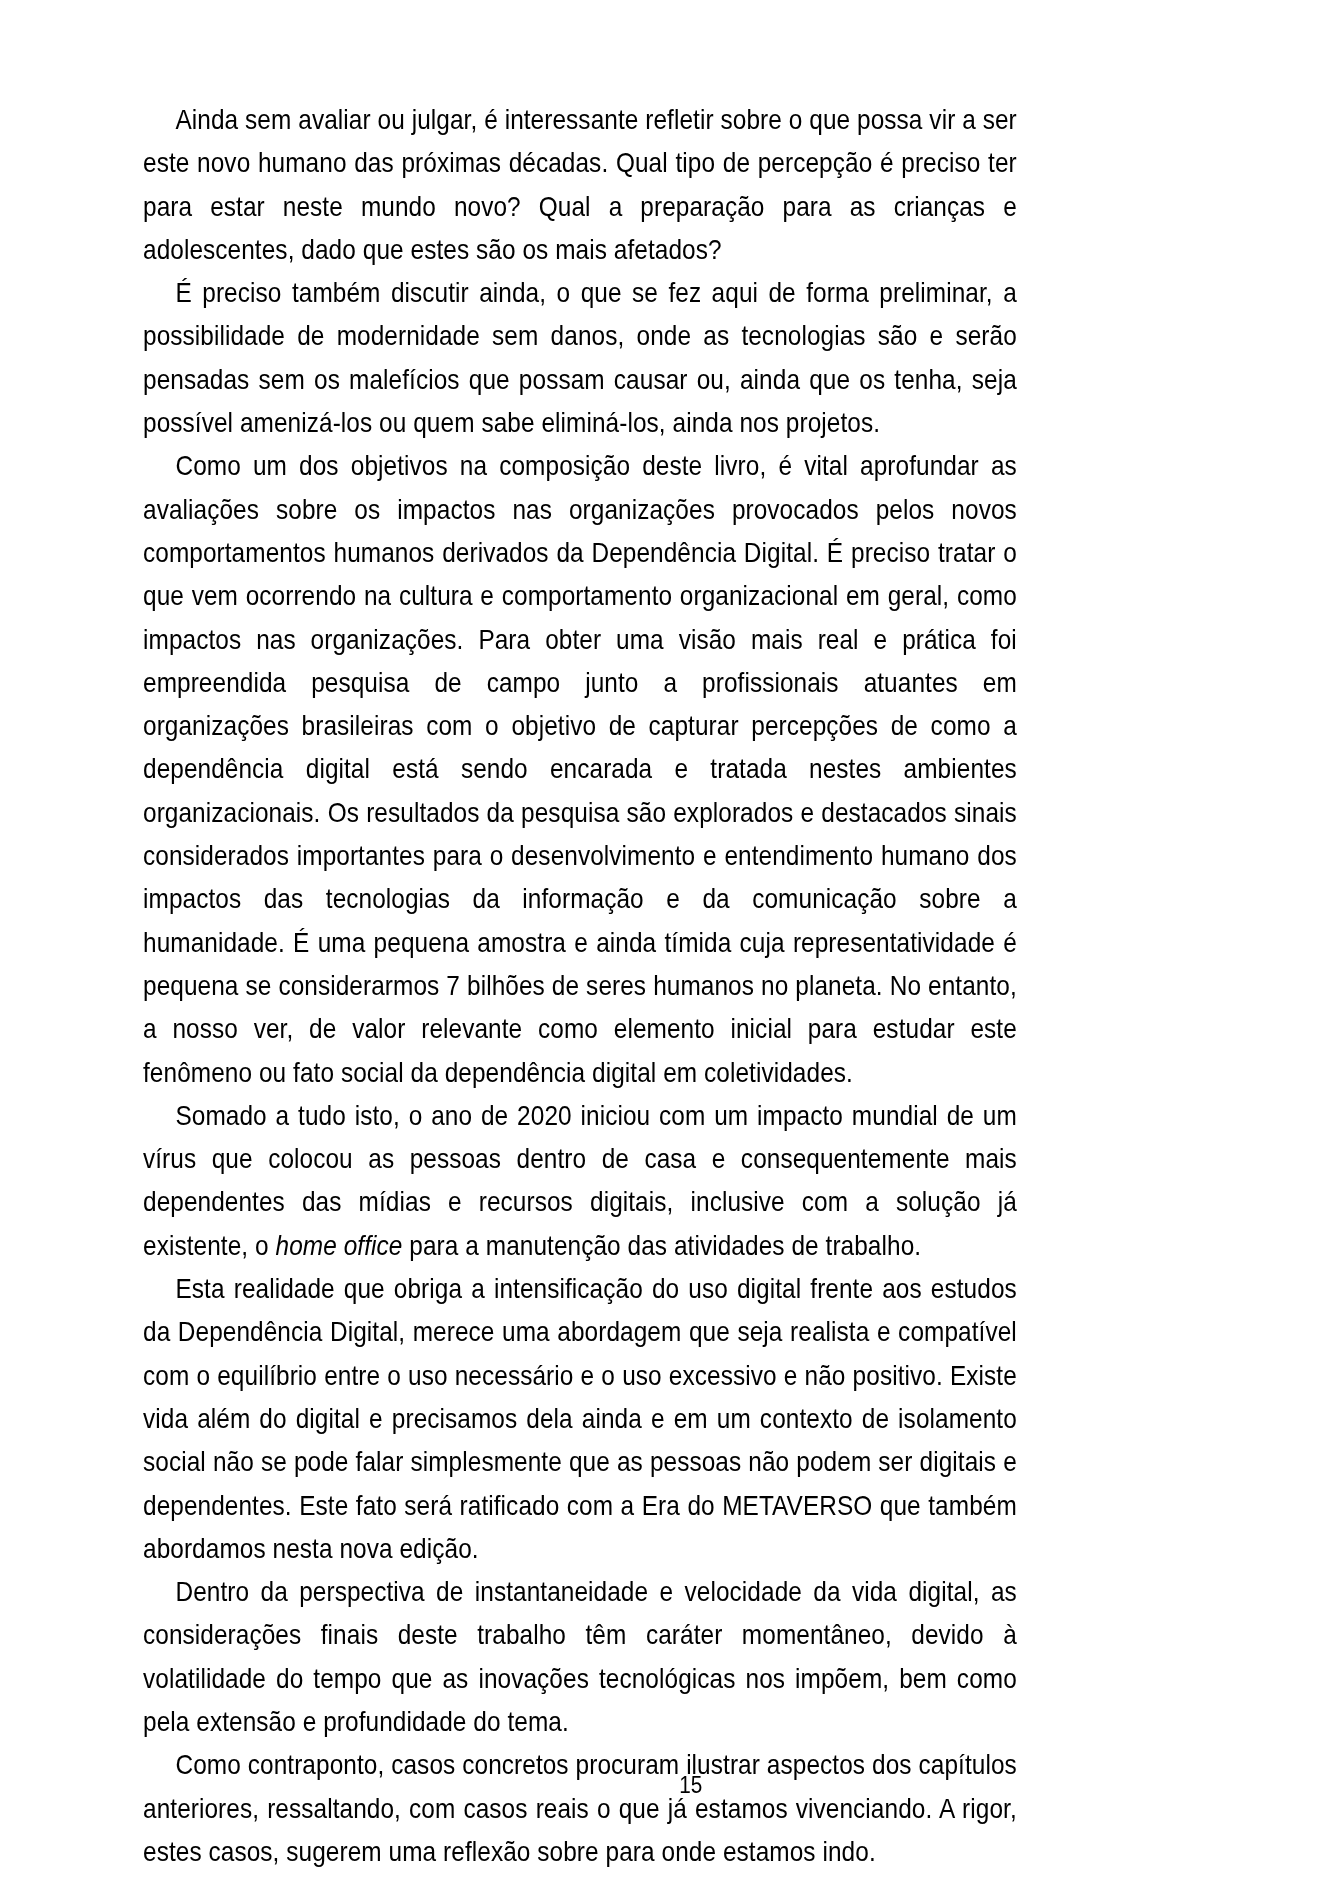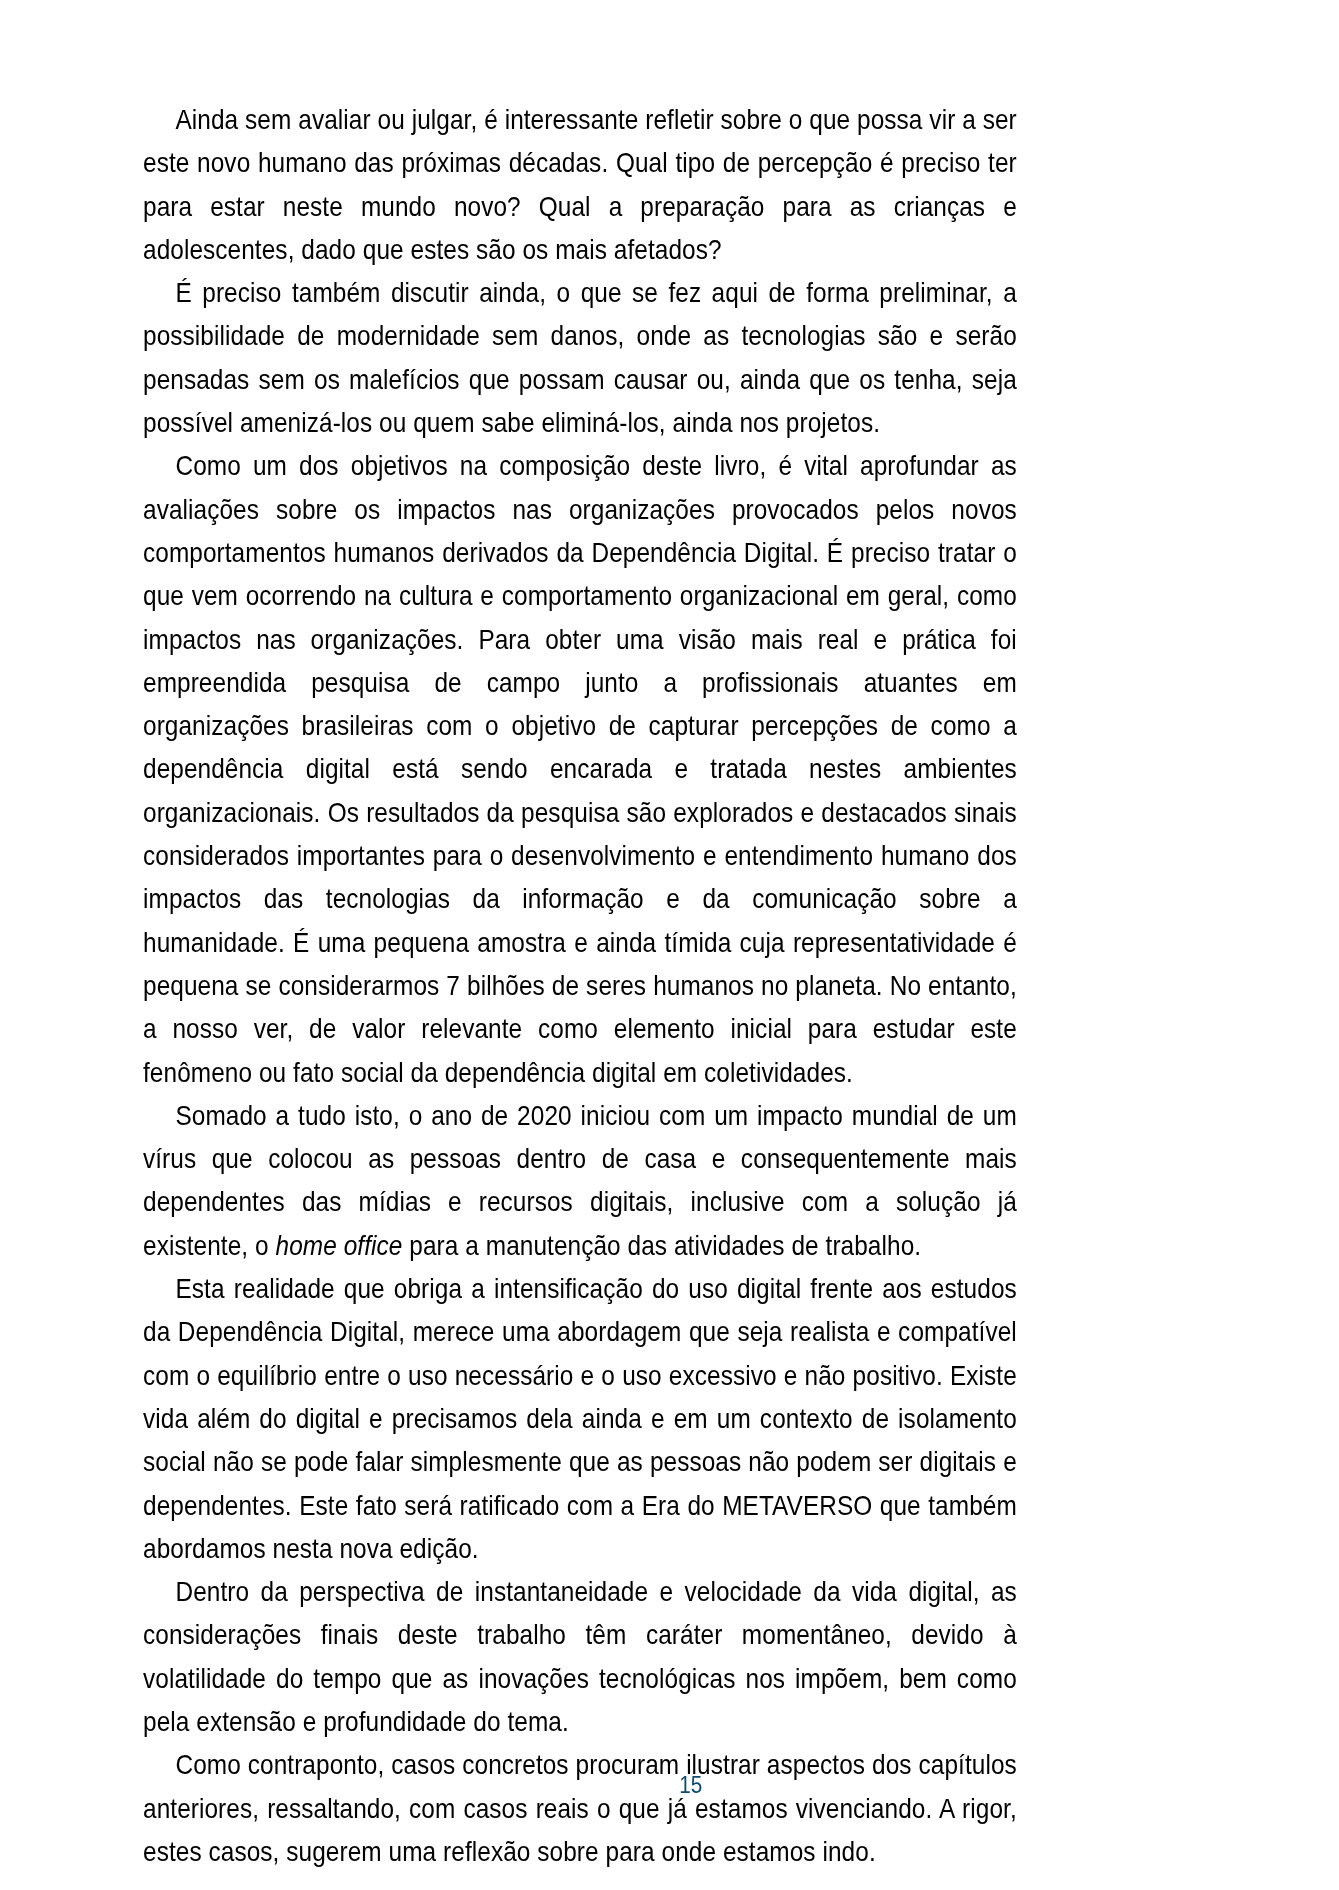--- a/index.html
+++ b/index.html
@@ -47,21 +47,21 @@
   }
   em.it {
     font-style: italic;
   }
   .page-number {
     position: absolute;
     left: 0;
     top: 1772px;
     width: 1339px;
     text-align: center;
-    color: #0c4a6e;
+    color: #000000;
     font-size: 23px;
     font-family: "Liberation Sans", "DejaVu Sans", sans-serif;
   }
   .pn-inner {
     display: inline-block;
     transform: scaleX(0.9);
     margin-left: 42px;
   }
 </style>
 </head>

